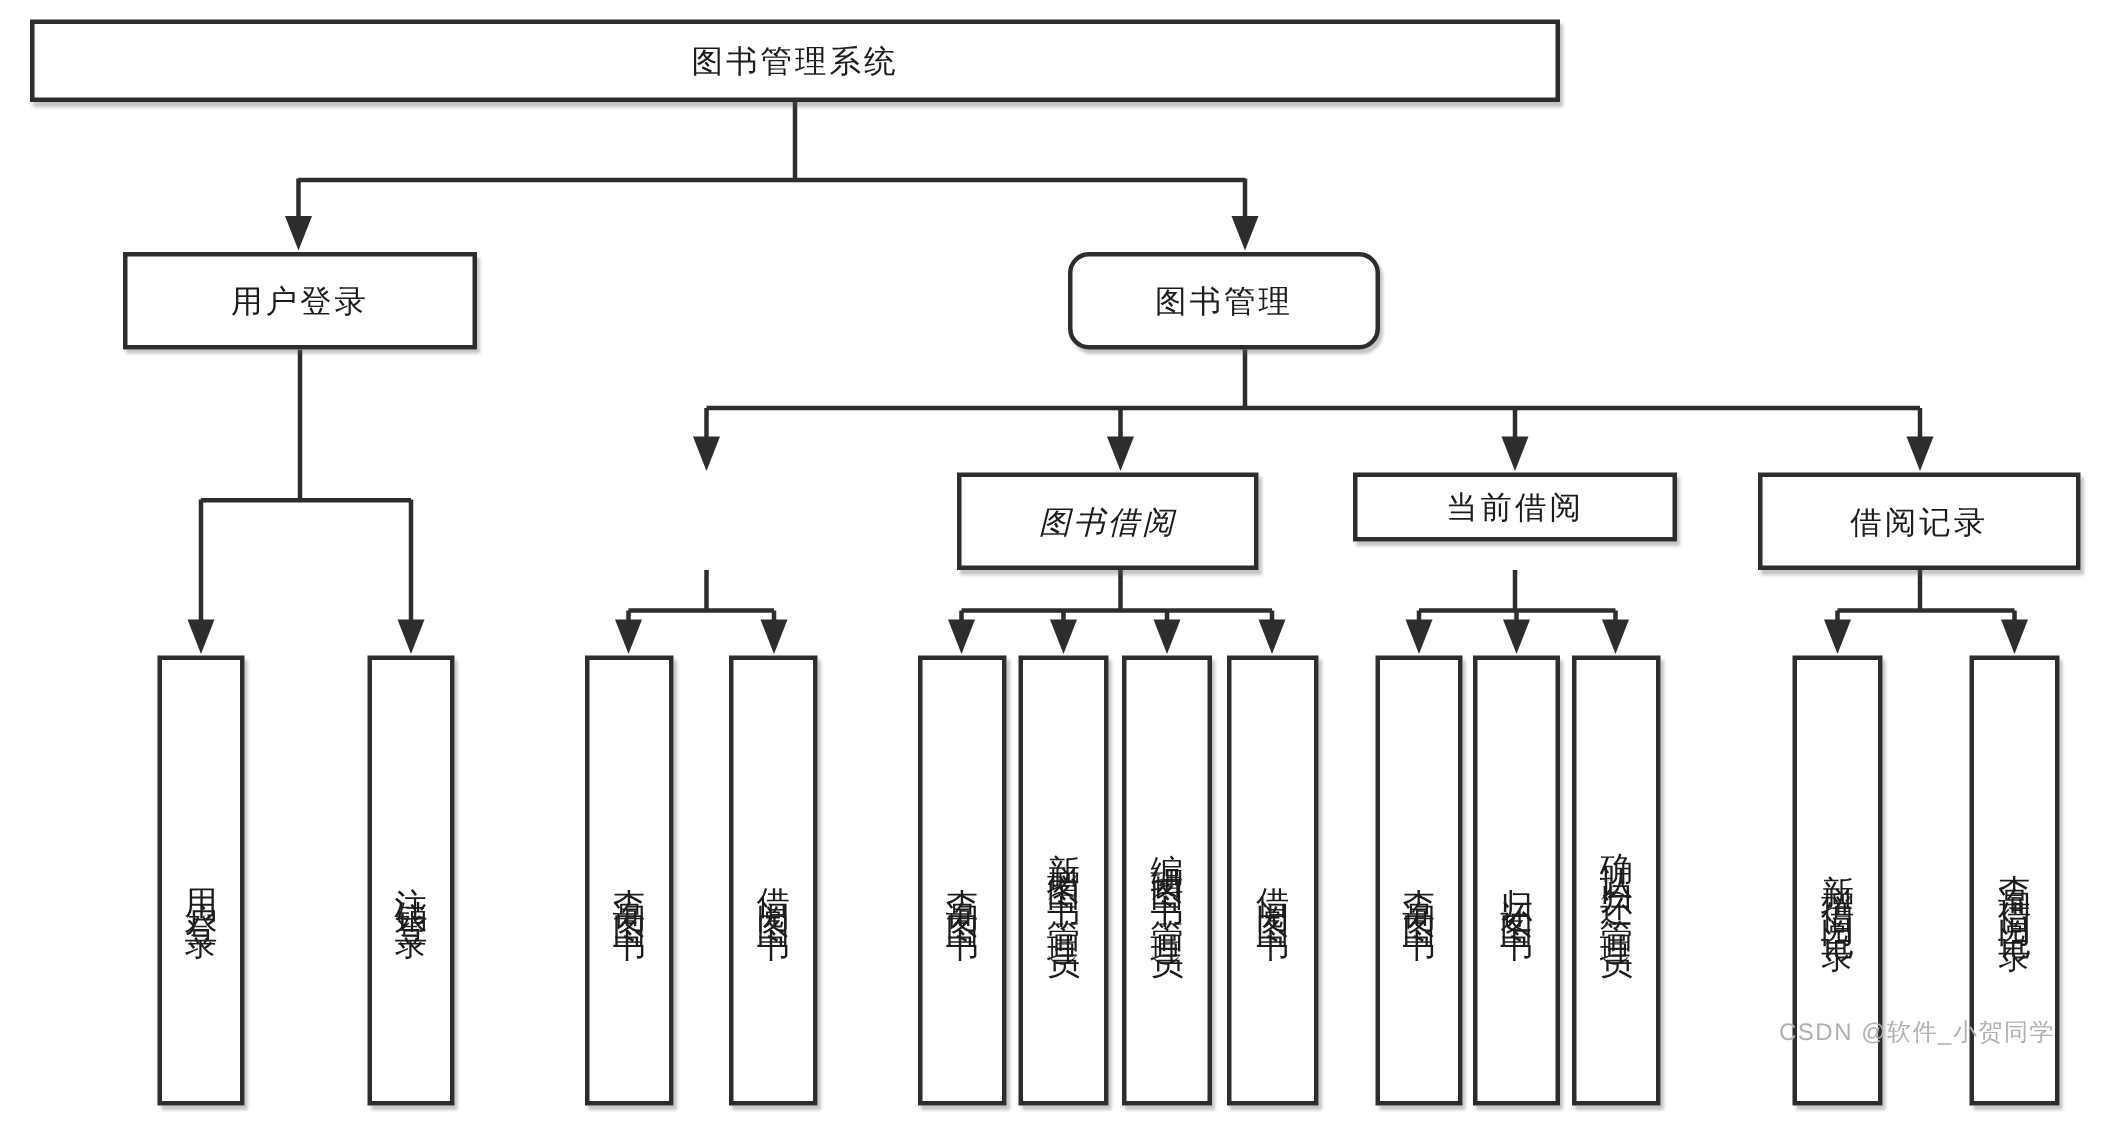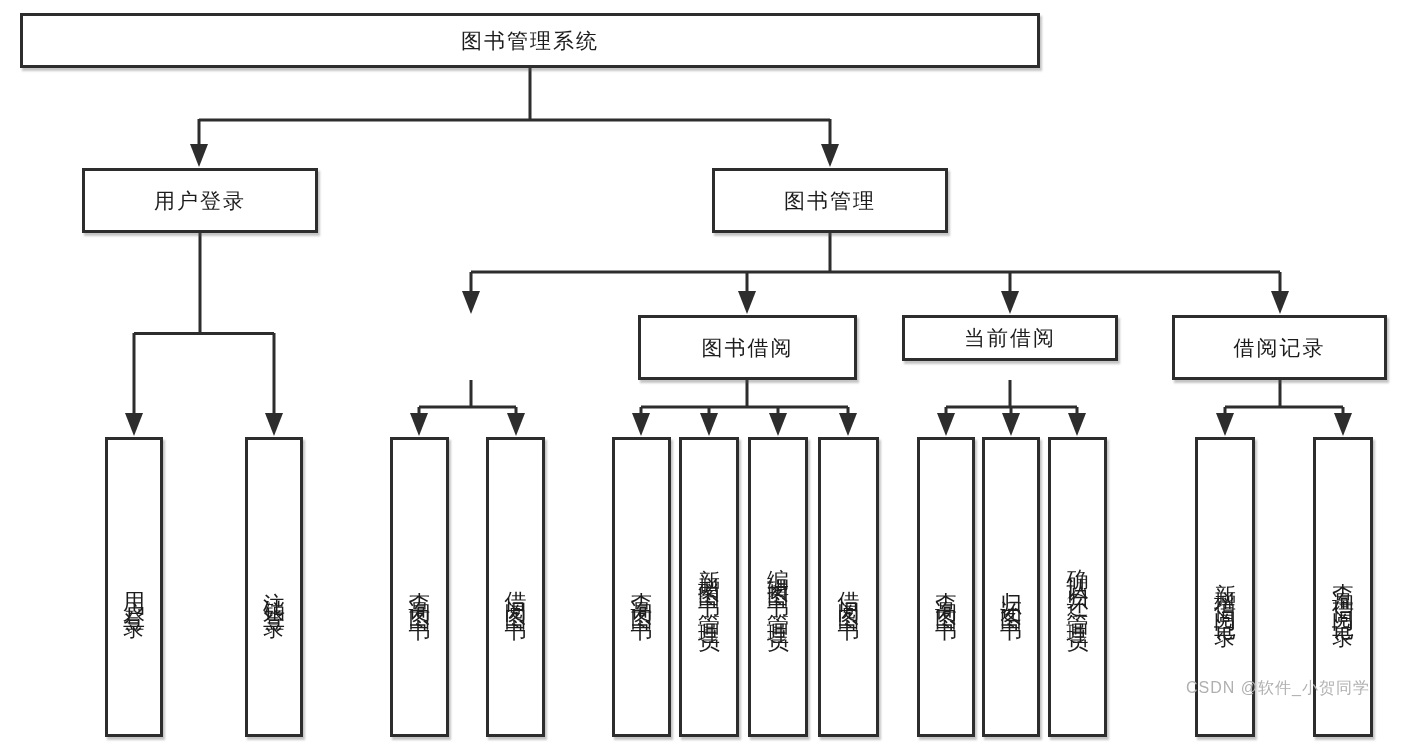--- a/index.html
+++ b/index.html
@@ -30,23 +30,23 @@
     box-shadow: 2px 3px 2px rgba(90,90,90,0.35);
   }
   .hnode span {
     font-size: 21px;
     letter-spacing: 2px;
     white-space: nowrap;
     color: #1c1c1c;
   }
   .root  { left: 20px;  top: 13px;  width: 1020px; height: 55px; }
   .n-userlogin { left: 82px;  top: 168px; width: 236px; height: 65px; }
-  .n-bookmgmt  { left: 712px; top: 168px; width: 236px; height: 65px; }
+  .n-bookmgmt  { left: 712px; top: 168px; width: 208px; height: 65px; border-radius: 14px; }
   .n-recommend { left: 362px;  top: 315px; width: 219px; height: 65px; }
-  .n-borrowing { left: 638px;  top: 315px; width: 219px; height: 65px; }
+  .n-borrowing { left: 638px;  top: 315px; width: 201px; height: 65px; font-style: italic; }
   .n-current   { left: 902px;  top: 315px; width: 216px; height: 46px; }
   .n-records   { left: 1172px; top: 315px; width: 215px; height: 65px; }
   .leaf { top: 437px; height: 300px; }
   .leaf span {
     writing-mode: vertical-rl;
     text-orientation: mixed;
     font-size: 22px;
     letter-spacing: 9px;
     padding-top: 9px;
     line-height: 1;

